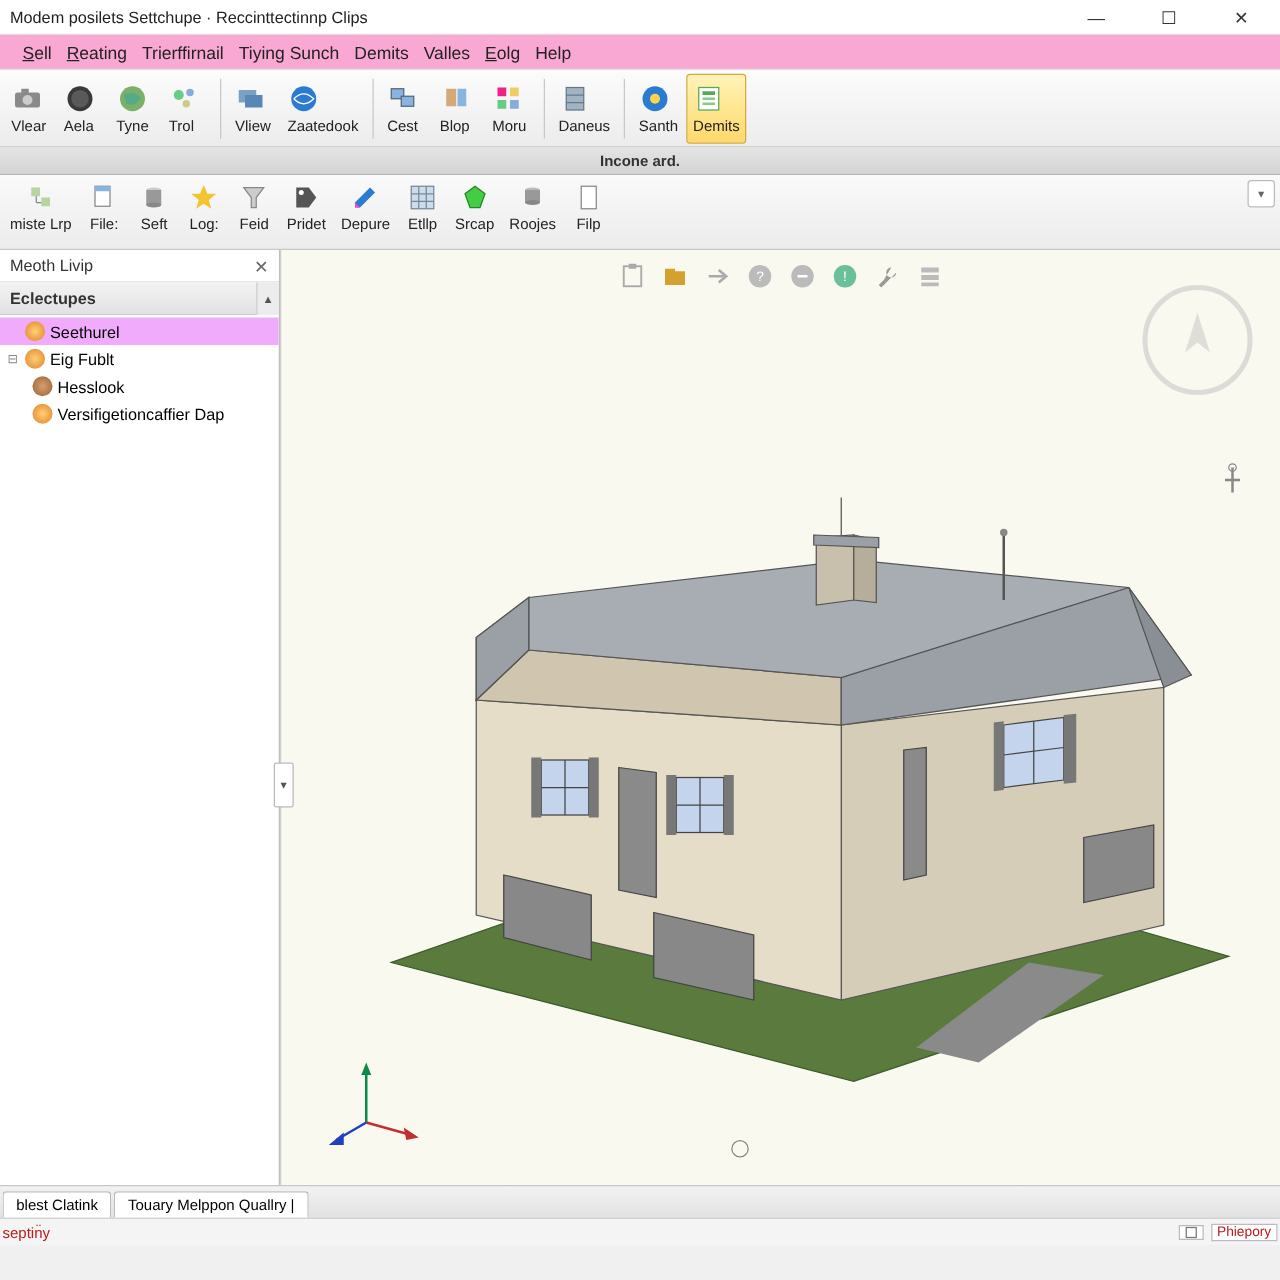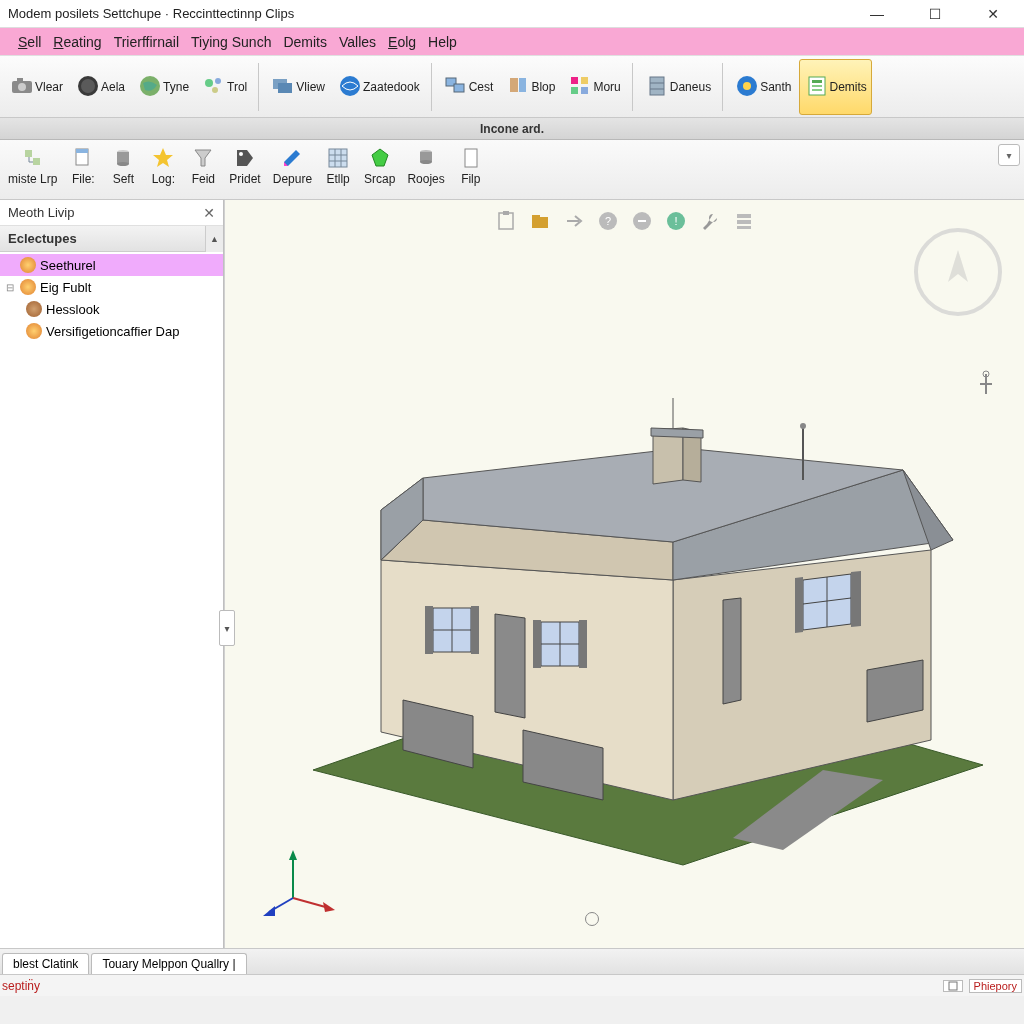--- a/index.html
+++ b/index.html
@@ -11,21 +11,21 @@
 .winbtns { display: flex; gap: 28px; margin-right: 8px; }
 .winbtn { width: 30px; height: 20px; display: flex; align-items: center; justify-content: center; color: #333; font-size: 14px; }
 
 
 .menubar { height: 28px; background: #f9a8d4; display: flex; align-items: center; padding: 0 14px; gap: 4px; border-bottom: 1px solid #e0e0e0; font-size: 14px; }
 .menuitem { color: #222; padding: 2px 4px; }
 .menuitem .ul { text-decoration: underline; }
 
 
 .toolbar1 { height: 62px; background: linear-gradient(#fcfcfc,#ececec); border-bottom: 1px solid #c8c8c8; display: flex; align-items: center; padding: 0 4px; gap: 2px; }
-.tbtn { display: flex; align-items: center; justify-content: center; padding: 2px 4px; min-width: 40px; height: 56px; border: 1px solid transparent; border-radius: 3px; }
+.tbtn { display: flex; flex-direction: column; align-items: flex-start; justify-content: center; padding: 2px 4px; min-width: 40px; height: 56px; border: 1px solid transparent; border-radius: 3px; }
 .tbtn.selected { background: linear-gradient(#fff3b8,#ffd96a); border: 1px solid #d6a93a; }
 .tbtn .tico { width: 26px; height: 26px; display: flex; align-items: center; justify-content: center; margin-bottom: 2px; }
 .tbtn .tlbl, .tbtn2 .tlbl { font-size: 12px; color: #222; white-space: nowrap; }
 .tsep { width: 1px; height: 48px; background: #c8c8c8; margin: 0 4px; }
 
 
 .docstrip { height: 22px; background: linear-gradient(#e4e4e4,#d4d4d4); border-bottom: 1px solid #b8b8b8; display: flex; align-items: center; justify-content: center; font-size: 12px; font-weight: 600; color: #333; }
 
 
 .toolbar2 { height: 60px; background: linear-gradient(#fafafa,#ececec); border-bottom: 1px solid #c8c8c8; display: flex; align-items: center; padding: 0 4px; gap: 4px; position: relative; }

